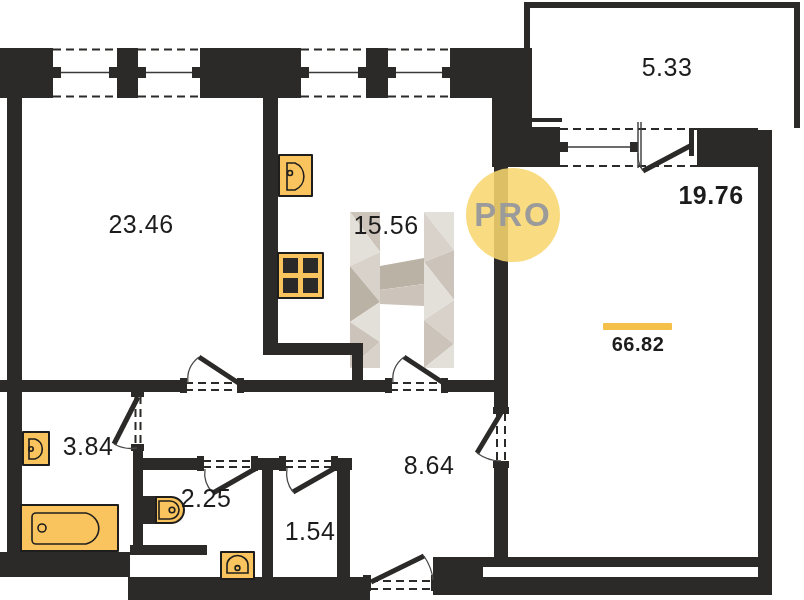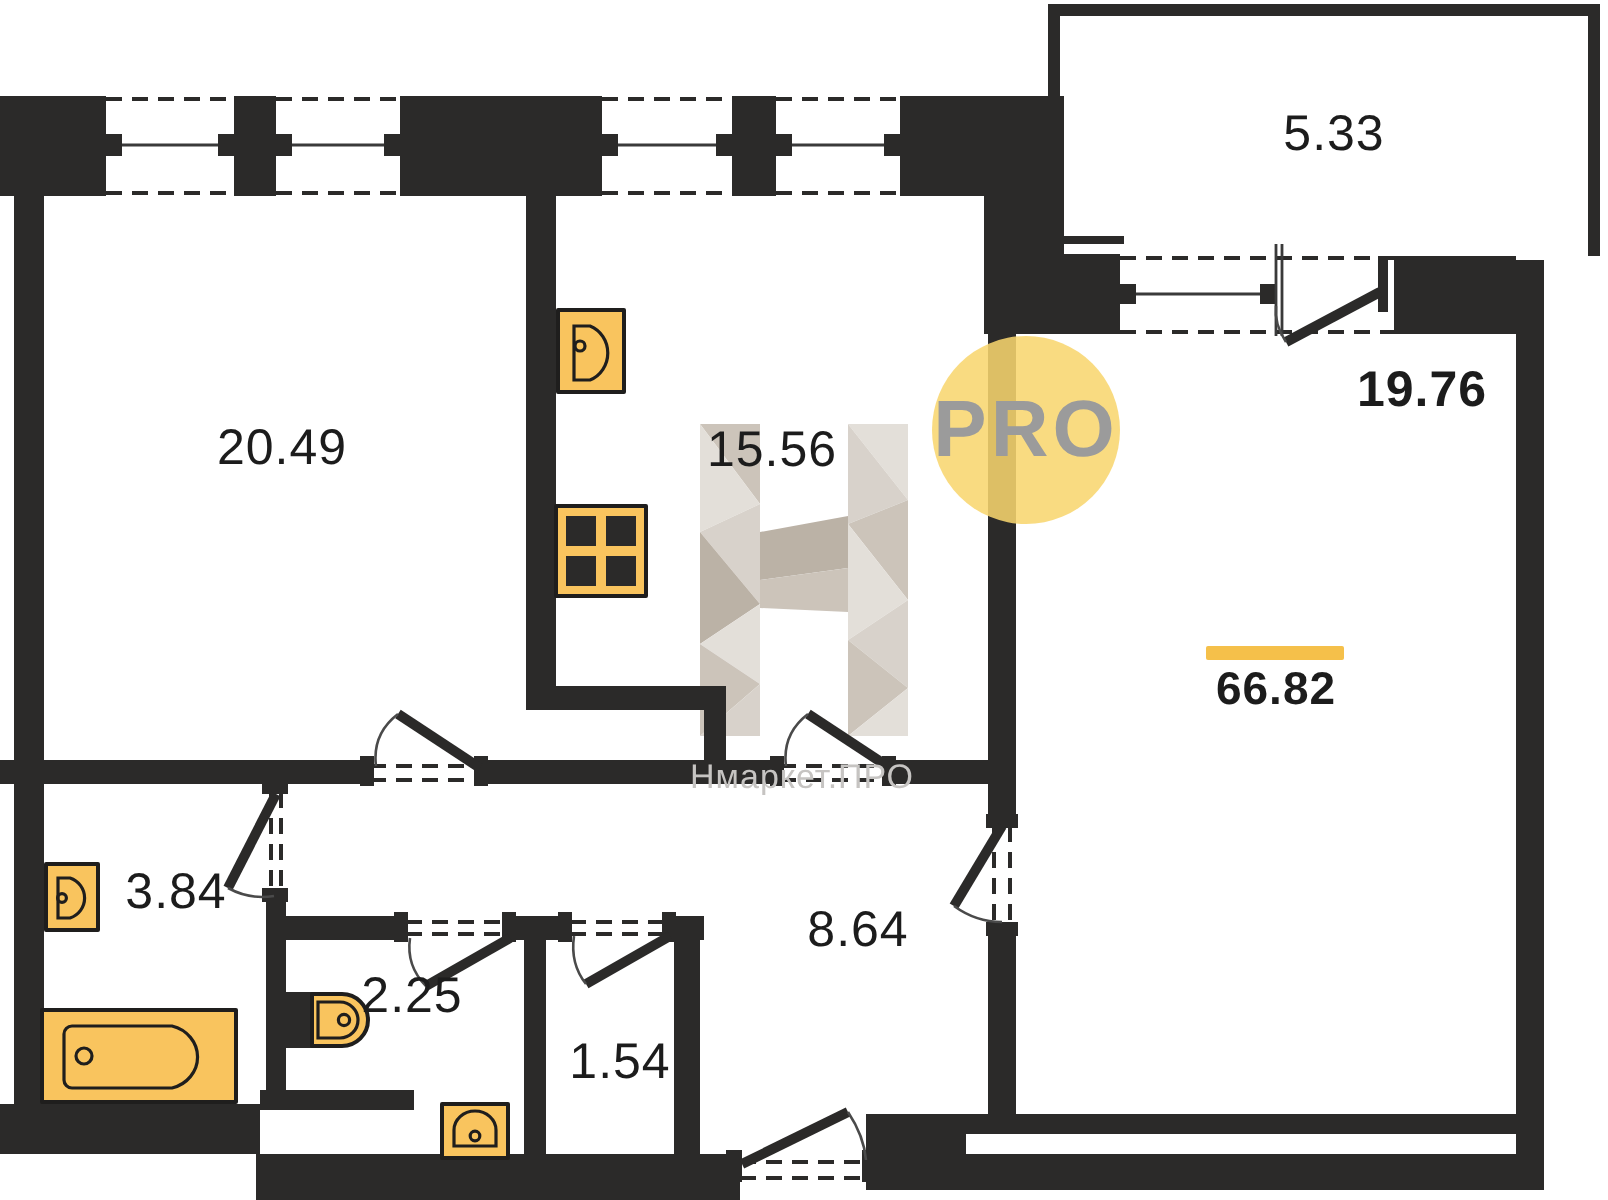--- a/index.html
+++ b/index.html
@@ -19,38 +19,38 @@
   .burner{fill:var(--wall-color,#2b2a29);}
   .logo-light{fill:var(--logo-light,#e2ded8);}
   .logo-pale{fill:var(--logo-pale,#d7d1c9);}
   .logo-mid{fill:var(--logo-mid,#cac2b8);}
   .logo-dark{fill:var(--logo-dark,#b9afa3);}
   .area-label{
     position:absolute;transform:translateX(-50%);
     font-size:25px;line-height:24px;color:var(--label-color,#1c1c1c);
     letter-spacing:.5px;white-space:nowrap;z-index:3;
   }
-  .area-label.total{font-weight:700;font-size:23px;}
+  .area-label.total{font-weight:700;font-size:20px;}
   .accent-bar{
     position:absolute;width:69px;height:7px;border-radius:1px;
     background:var(--accent-bar,#f5c04a);z-index:3;
   }
   .watermark-text{
     position:absolute;transform:translateX(-50%);
     font-size:17px;color:var(--watermark-text-color,#c6c4c2);
     letter-spacing:.5px;z-index:4;white-space:nowrap;
   }
   .pro-badge{position:absolute;left:466px;top:168px;width:94px;height:94px;z-index:5;}
   .pro-badge::before{
     content:"";position:absolute;inset:0;border-radius:50%;
     background:var(--badge-bg,#f8d66e);opacity:.87;
   }
   .pro-badge span{
     position:relative;display:block;width:100%;text-align:center;line-height:94px;
-    font-size:40px;font-weight:700;letter-spacing:2px;
+    font-size:33px;font-weight:700;letter-spacing:2px;
     color:var(--badge-text-color,#9b9b9b);
   }
 </style>
 </head>
 <body>
 
 <div id="stage">
 
   <svg id="plan-svg" width="804" height="600" viewBox="0 0 804 600">
 
@@ -233,31 +233,30 @@
         <circle class="fxline" cx="172" cy="510" r="2.8"></circle>
       </g>
       <g>
         <rect class="fx" x="221" y="552" width="33" height="27"></rect>
         <path class="fxline" d="M227,573 v-8 a10.5,9.5 0 0 1 21,0 v8 z"></path>
         <circle class="fxline" cx="237.5" cy="568" r="2.4"></circle>
       </g>
     </g>
   </svg>
 
-  <div class="area-label" style="left:141px;top:212px;">20.49</div>
+  <div class="area-label" style="left:141px;top:212px;">23.46</div>
   <div class="area-label" style="left:386px;top:213px;">15.56</div>
   <div class="area-label" style="left:667px;top:55px;">5.33</div>
   <div class="area-label" style="left:711px;top:183px;font-weight:bold;">19.76</div>
   <div class="area-label" style="left:88px;top:434px;">3.84</div>
   <div class="area-label" style="left:206px;top:486px;">2.25</div>
   <div class="area-label" style="left:310px;top:519px;text-align:center;">1.54</div>
   <div class="area-label" style="left:429px;top:453px;">8.64</div>
 
   <div class="accent-bar" style="left:603px;top:323px;"></div>
   <div class="area-label total" style="left:638px;top:332px;">66.82</div>
 
-  <div class="watermark-text" style="left:401px;top:379px;">Нмаркет.ПРО</div>
 
   <div class="pro-badge">
     <span>PRO</span>
   </div>
 
 </div>
 
 </body></html>

